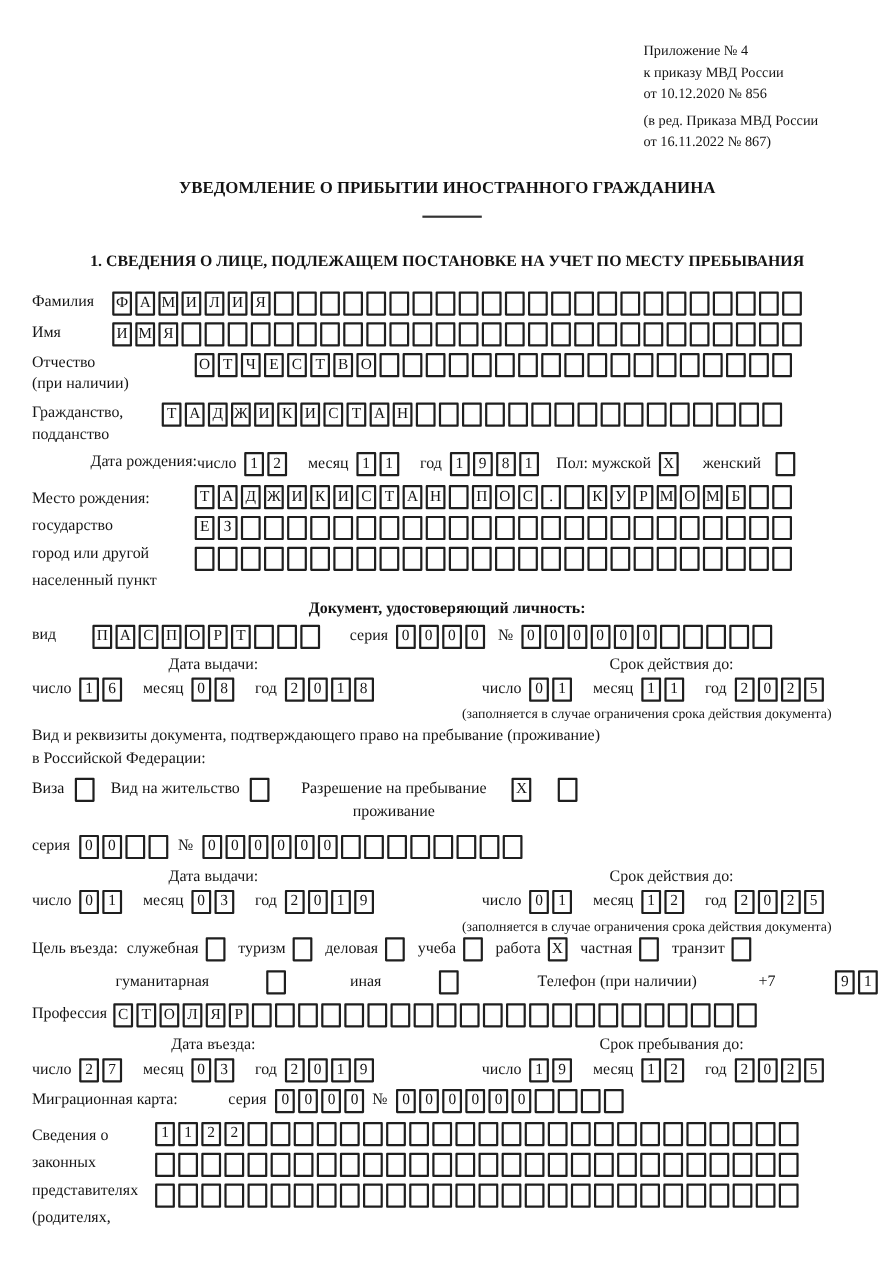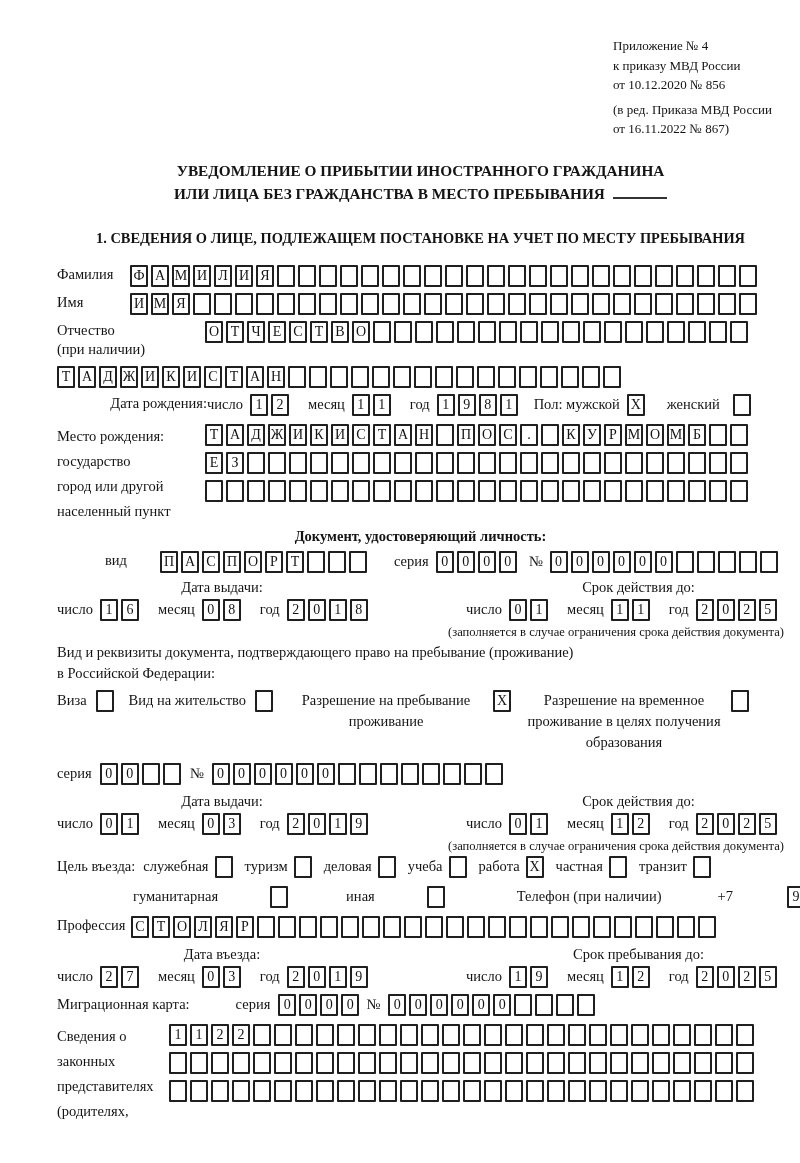--- a/index.html
+++ b/index.html
@@ -1,19 +1,19 @@
 <!DOCTYPE html>
 <html lang="ru"><head>
 <meta charset="utf-8">
 <style>
   html,body{margin:0;padding:0;background:#e8e8e8;}
   .page{
     width:800px;height:1163px;box-sizing:border-box;margin:0 auto;
     background:#ffffff;color:#141414;position:relative;overflow:hidden;
-    padding:36px 16px 0 57px;
+    padding:36px 16px 0 29px;
     font-family:"Liberation Serif","DejaVu Serif",serif;font-size:14.5px;
   }
   .appendix{margin-left:556px;width:190px;font-size:13px;line-height:1.5;}
   .appendix .ed-gap{margin-top:5px;}
   .forma{ text-align:right;padding-right:22px;font-weight:bold;font-size:15px;margin-top:20px;letter-spacing:.4px;}
   .title{text-align:center;font-weight:bold;font-size:15.3px;margin-top:20px;line-height:1.55;}
   .uline{display:inline-block;width:54px;border-bottom:2px solid #333;height:.9em;margin-left:8px;}
   .sec1{font-weight:bold;font-size:14.4px;margin-top:24px;margin-bottom:18px;text-align:center;white-space:nowrap;}
 
   .frow{display:flex;align-items:flex-start;margin-bottom:6px;}
@@ -69,21 +69,21 @@
     <div>Приложение № 4</div>
     <div>к приказу МВД России</div>
     <div>от 10.12.2020 № 856</div>
     <div class="ed-gap">(в ред. Приказа МВД России</div>
     <div>от 16.11.2022 № 867)</div>
   </div>
 
 
   <div class="title">
     <div>УВЕДОМЛЕНИЕ О ПРИБЫТИИ ИНОСТРАННОГО ГРАЖДАНИНА</div>
-    <div><span>ИЛИ ЛИЦА БЕЗ ГРАЖДАНСТВА В МЕСТО ПРЕБЫВАНИЯ</span><span class="uline"></span></div>
+    <div><span class="uline"></span></div>
   </div>
 
   <div class="sec1">1. СВЕДЕНИЯ О ЛИЦЕ, ПОДЛЕЖАЩЕМ ПОСТАНОВКЕ НА УЧЕТ ПО МЕСТУ ПРЕБЫВАНИЯ</div>
 
   <div class="frow">
     <div class="lbl w73">Фамилия</div>
     <div class="cells">
         <span class="cell">Ф</span>
         <span class="cell">А</span>
         <span class="cell">М</span>
@@ -182,20 +182,24 @@
         <span class="cell"></span>
         <span class="cell"></span>
         <span class="cell"></span>
         <span class="cell"></span>
         <span class="cell"></span>
         <span class="cell"></span>
       </div>
   </div>
 
   <div class="frow">
+    <div class="lbl w118">
+      <div>Гражданство,</div>
+      <div>подданство</div>
+    </div>
     <div class="cells">
         <span class="cell">Т</span>
         <span class="cell">А</span>
         <span class="cell">Д</span>
         <span class="cell">Ж</span>
         <span class="cell">И</span>
         <span class="cell">К</span>
         <span class="cell">И</span>
         <span class="cell">С</span>
         <span class="cell">Т</span>
@@ -336,21 +340,21 @@
           <span class="cell"></span>
           <span class="cell"></span>
           <span class="cell"></span>
         </div>
     </div>
   </div>
 
   <div style="text-align:center;font-weight:bold;margin:2px 0 6px 0;">Документ, удостоверяющий личность:</div>
 
   <div class="frow">
-    <div class="lbl" style="width:55px;margin-left:48px;">вид</div>
+    <div class="lbl" style="width:55px;">вид</div>
     <span class="cells">
         <span class="cell">П</span>
         <span class="cell">А</span>
         <span class="cell">С</span>
         <span class="cell">П</span>
         <span class="cell">О</span>
         <span class="cell">Р</span>
         <span class="cell">Т</span>
         <span class="cell"></span>
         <span class="cell"></span>
@@ -437,21 +441,20 @@
     </span>
     <span class="opt">
       <span class="txt">Вид на жительство</span>
       <span class="cell cb"></span>
     </span>
     <span class="opt">
       <span class="txt wrapw">Разрешение на пребывание проживание</span>
       <span class="cell cb">X</span>
     </span>
     <span class="opt">
-      <span class="txt wrapw">Разрешение на временное проживание в целях получения образования</span>
       <span class="cell cb"></span>
     </span>
   </div>
 
   <div class="frow" style="margin-bottom:8px;">
     <span class="ser-lbl">серия</span>
     <span class="cells">
         <span class="cell">0</span>
         <span class="cell">0</span>
         <span class="cell"></span>

